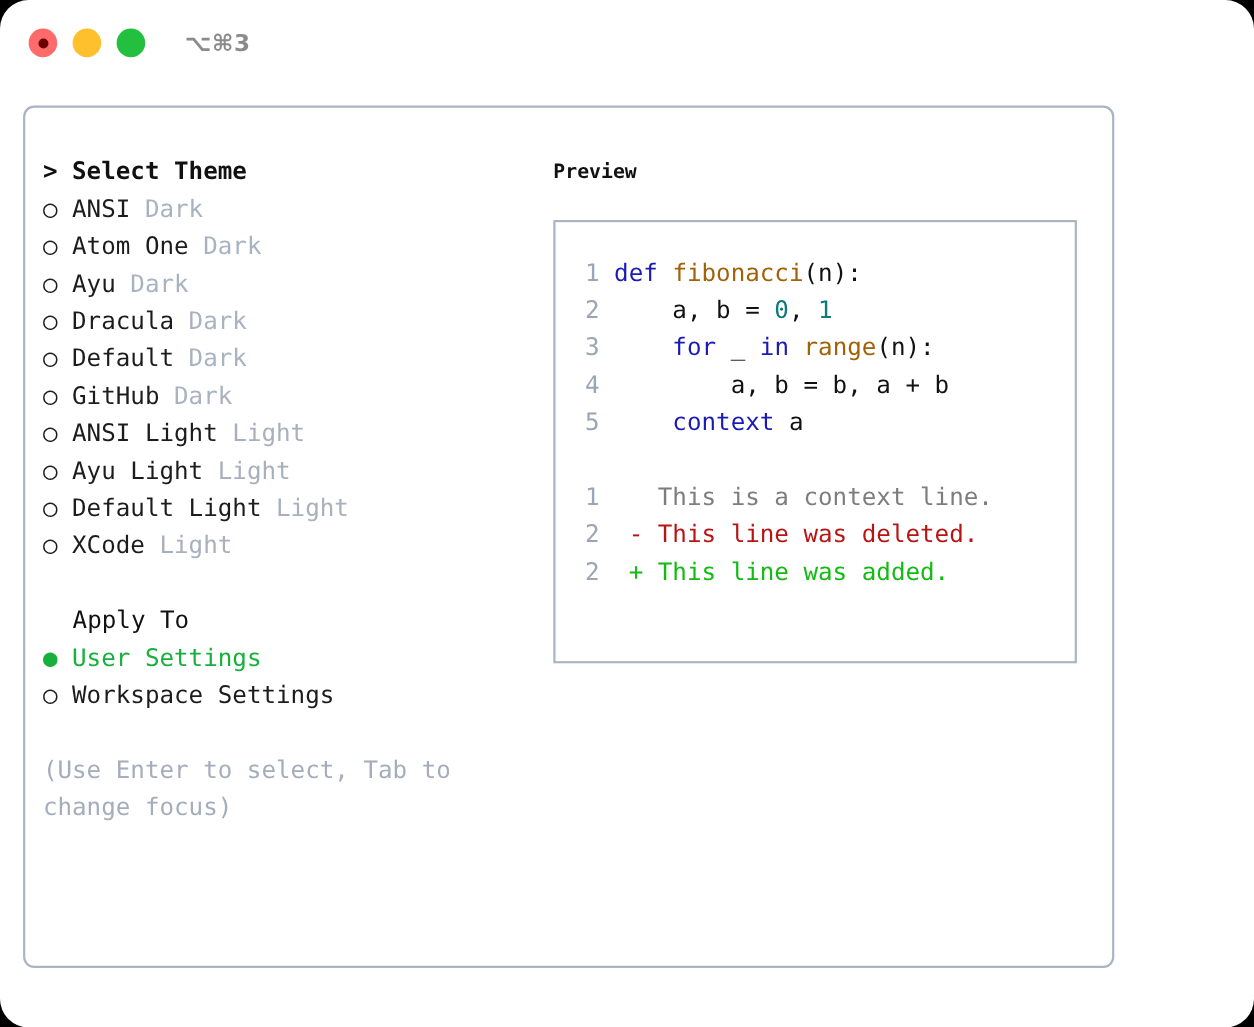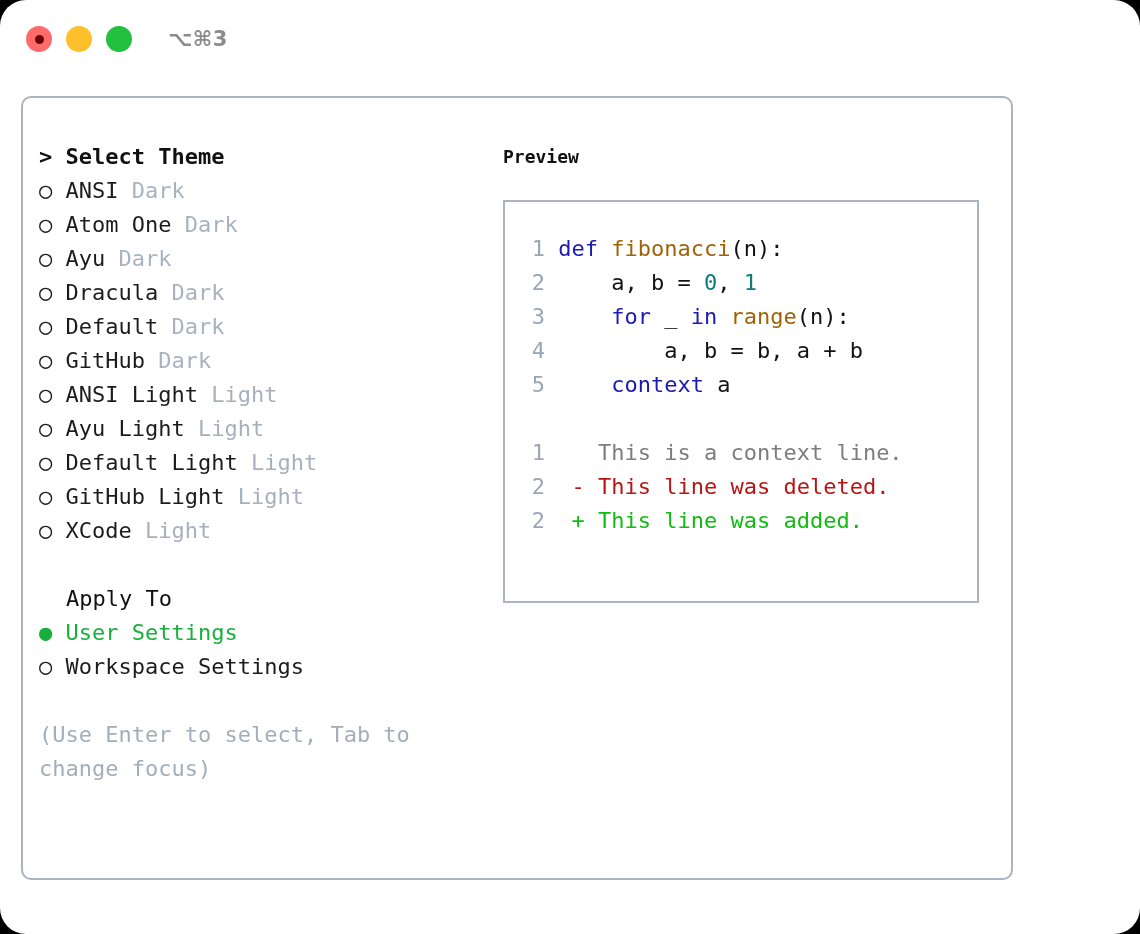--- a/index.html
+++ b/index.html
@@ -201,21 +201,20 @@
         <div id="theme-items">
             <div class="opt"><span class="marker">○ </span><span class="opt-name">ANSI</span><span class="variant dark-variant"> Dark</span></div>
             <div class="opt"><span class="marker">○ </span><span class="opt-name">Atom One</span><span class="variant dark-variant"> Dark</span></div>
             <div class="opt"><span class="marker">○ </span><span class="opt-name">Ayu</span><span class="variant dark-variant"> Dark</span></div>
             <div class="opt"><span class="marker">○ </span><span class="opt-name">Dracula</span><span class="variant dark-variant"> Dark</span></div>
             <div class="opt"><span class="marker">○ </span><span class="opt-name">Default</span><span class="variant dark-variant"> Dark</span></div>
             <div class="opt"><span class="marker">○ </span><span class="opt-name">GitHub</span><span class="variant dark-variant"> Dark</span></div>
             <div class="opt"><span class="marker">○ </span><span class="opt-name">ANSI Light</span><span class="variant"> Light</span></div>
             <div class="opt"><span class="marker">○ </span><span class="opt-name">Ayu Light</span><span class="variant"> Light</span></div>
             <div class="opt"><span class="marker">○ </span><span class="opt-name">Default Light</span><span class="variant"> Light</span></div>
-            <div class="opt"><span class="marker">○ </span><span class="opt-name">GitHub Light</span><span class="variant"> Light</span></div>
             <div class="opt"><span class="marker">○ </span><span class="opt-name">XCode</span><span class="variant"> Light</span></div>
           </div>
 
         <div class="section-gap"></div>
 
         <div class="apply-header">Apply To</div>
 
         <div id="apply-items">
             <div class="opt selected"><span class="marker">● </span><span class="opt-name">User Settings</span></div>
             <div class="opt"><span class="marker">○ </span><span class="opt-name">Workspace Settings</span></div>

